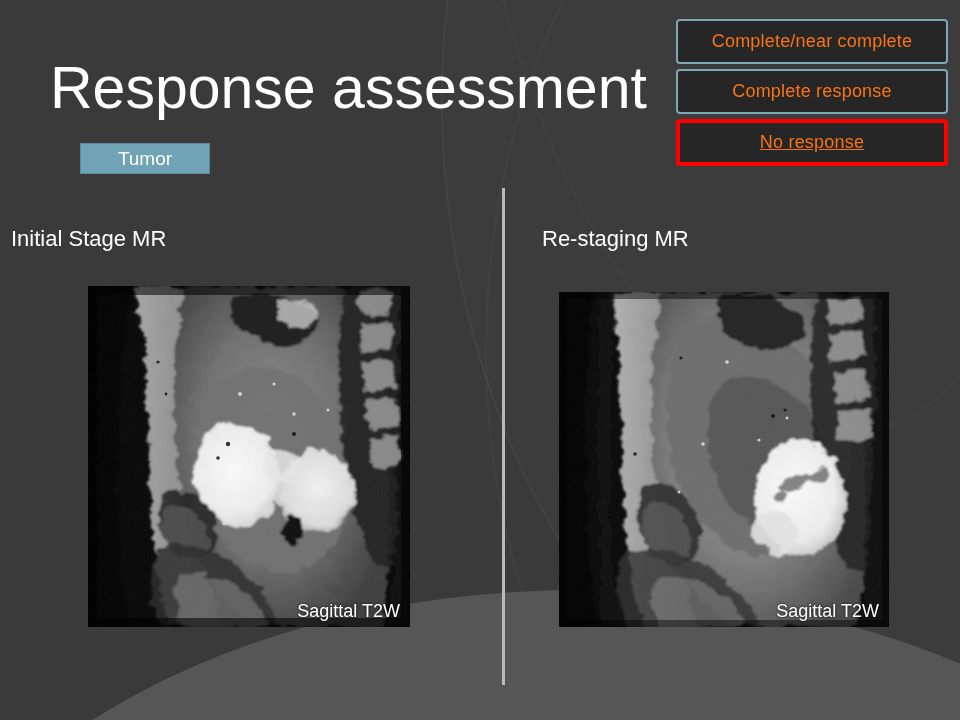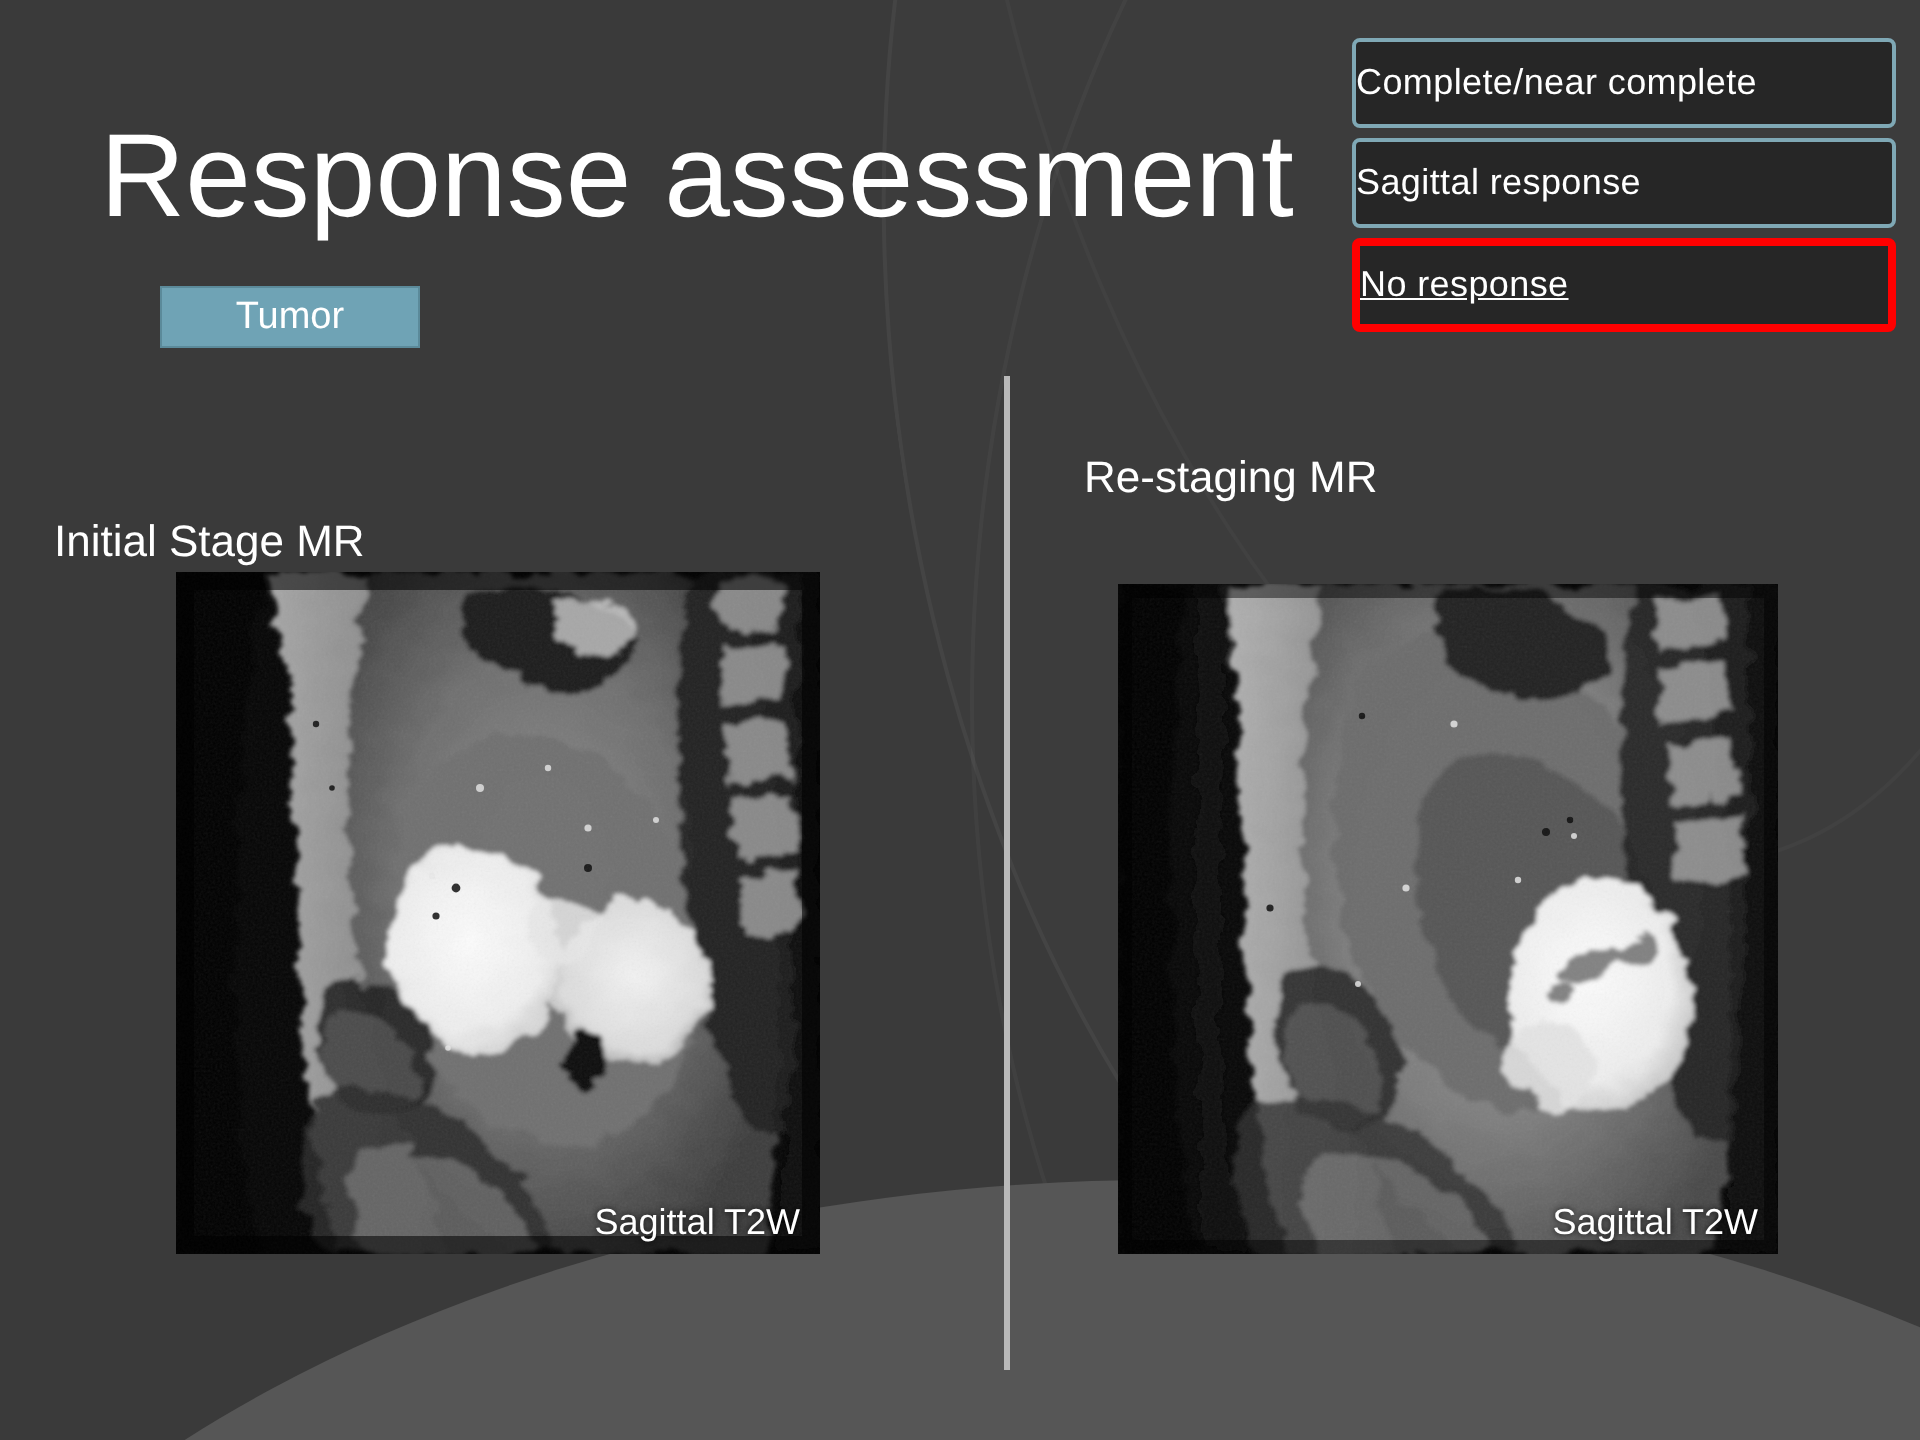--- a/index.html
+++ b/index.html
@@ -106,21 +106,22 @@
   }
   .response-box {
     position: relative;
     height: 45px;
     margin-bottom: 5px;
     border-radius: 4px;
     background: #262626;
     box-sizing: border-box;
     display: flex;
     align-items: center;
-    color: #ffffff;
+    justify-content: center;
+    color: #f97316;
     font-size: 18px;
     letter-spacing: 0.2px;
   }
   .response-box.teal {
     border: 2px solid #7fa8b5;
   }
   .response-box.red {
     border: 4px solid #ff0000;
     height: 47px;
     text-decoration: underline;
@@ -136,21 +137,21 @@
     background: #b9b9b9;
   }
 
   
   .caption {
     position: absolute;
     color: #ffffff;
     font-size: 22px;
     white-space: nowrap;
   }
-  .caption.left  { left: 27px;  top: 226px; margin-top: 32px; }
+  .caption.left  { left: 11px;  top: 226px; }
   .caption.right { left: 542px; top: 226px; }
 
   
   .mr-panel {
     position: absolute;
     overflow: hidden;
     background: #0369a1;
   }
   .mr-panel.left  { left: 88px;  top: 286px; width: 322px; height: 341px; }
   .mr-panel.right { left: 559px; top: 292px; width: 330px; height: 335px; }
@@ -181,21 +182,21 @@
 
   <div class="tumor-badge">
     <span>Tumor</span>
   </div>
 
   <div class="response-list">
     <div class="response-box teal">
       <span>Complete/near  complete</span>
     </div>
     <div class="response-box teal">
-      <span>Sagittal response</span>
+      <span>Complete response</span>
     </div>
     <div class="response-box red">
       <span>No response</span>
     </div>
   </div>
 
   <div class="divider"></div>
 
   <div class="caption left">Initial Stage MR</div>
   <div class="caption right">Re-staging MR</div>

